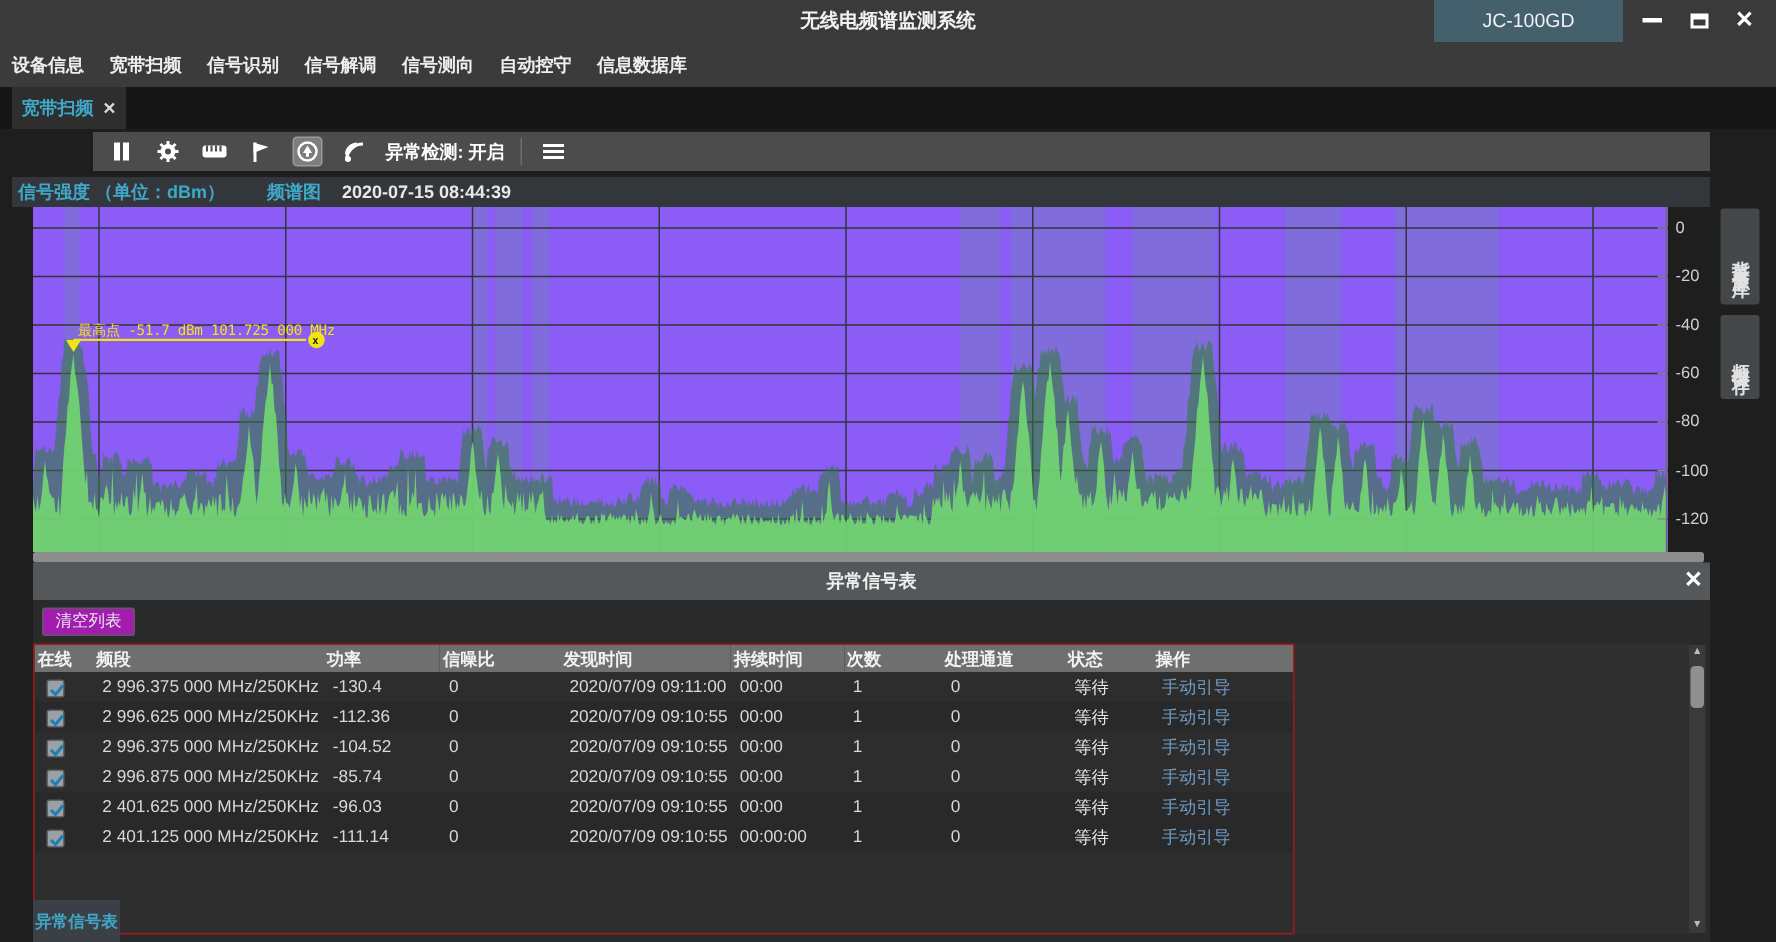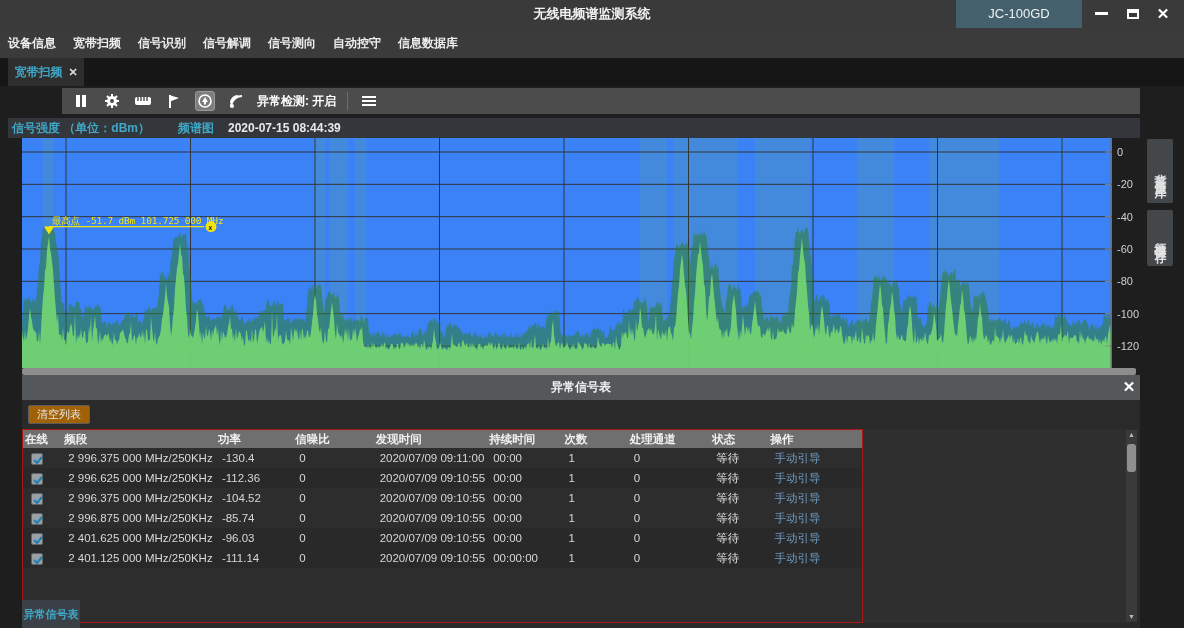--- a/index.html
+++ b/index.html
@@ -37,39 +37,39 @@
   .tbtn.active { background:#7d7d7d; border-radius:3px; border:1px solid #9a9a9a;}
   #anomaly-label { color:#ffffff; font-size:12px; font-weight:bold; }
   .tsep { width:1px; height:18px; background:#6e6e6e; }
   
   #chart-header { left:8px; top:118px; width:1132px; height:20px; background:#33373b;
                   display:flex; align-items:center; gap:0; position:absolute;}
   #chart-ylabel { color:#3fa8c8; font-size:12px; font-weight:bold; margin-left:4px;}
   #chart-type { color:#3fa8c8; font-size:12px; font-weight:bold; margin-left:28px;}
   #chart-time { color:#e8e8e8; font-size:12px; font-weight:bold; margin-left:14px;}
   
-  #plot { left:22px; top:138px; width:1090px; height:230px; background:#3b82f6; }
+  #plot { left:22px; top:138px; width:1090px; height:230px; background:#8b5cf6; }
   #yaxis-labels div { position:absolute; color:#cfcfcf; font-size:11px; }
   
   #hscroll { left:22px; top:368px; width:1114px; height:7px; background:#8d8d8d; border-radius:2px;}
   
   .side-btn { left:1147px; width:26px; background:#43474a; color:#e2e2e2; font-size:12px;
               font-weight:bold; writing-mode:vertical-rl; text-orientation:upright;
               letter-spacing:3px; display:flex; align-items:center; justify-content:center;
               border-radius:2px; position:absolute;}
   #side-btn-0 { top:139px; height:64px; }
   #side-btn-1 { top:210px; height:56px; }
   
   #panel-header { left:22px; top:375px; width:1118px; height:25px; background:#55585b; }
   #panel-title { width:100%; text-align:center; line-height:25px; color:#f0f0f0;
                  font-size:12px; font-weight:bold;}
   #panel-close { left:1118px; top:376px; width:22px; height:22px; color:#fff; font-size:15px;
                  font-weight:bold; text-align:center; line-height:22px; position:absolute;}
   #panel-body { left:22px; top:400px; width:1118px; height:228px; background:#2a2a2a; }
-  #clear-btn { left:28px; top:405px; height:19px; padding:0 8px; background:#a16207;
+  #clear-btn { left:28px; top:405px; height:19px; padding:0 8px; background:#a21caf;
                border:1px solid #5d5d5d; border-radius:2px; color:#e8e8e8; font-size:11px;
                line-height:17px; position:absolute;}
   #table-empty { left:863px; top:429px; width:263px; height:194px; background:#2f2f2f; }
   #table-wrap { left:22px; top:429px; width:841px; height:194px; border:1px solid #a91616;
                 overflow:hidden; background:#2d2d2d; }
   table { border-collapse:collapse; table-layout:fixed; width:839px; }
   th { background:#6f6f6f; color:#f2f2f2; font-size:11.5px; font-weight:bold;
        text-align:left; height:18px; padding:0 0 0 2px; white-space:nowrap;}
   td { color:#d8d8d8; font-size:11.5px; height:20px; padding:0 0 0 6px; white-space:nowrap;
        overflow:hidden;}

